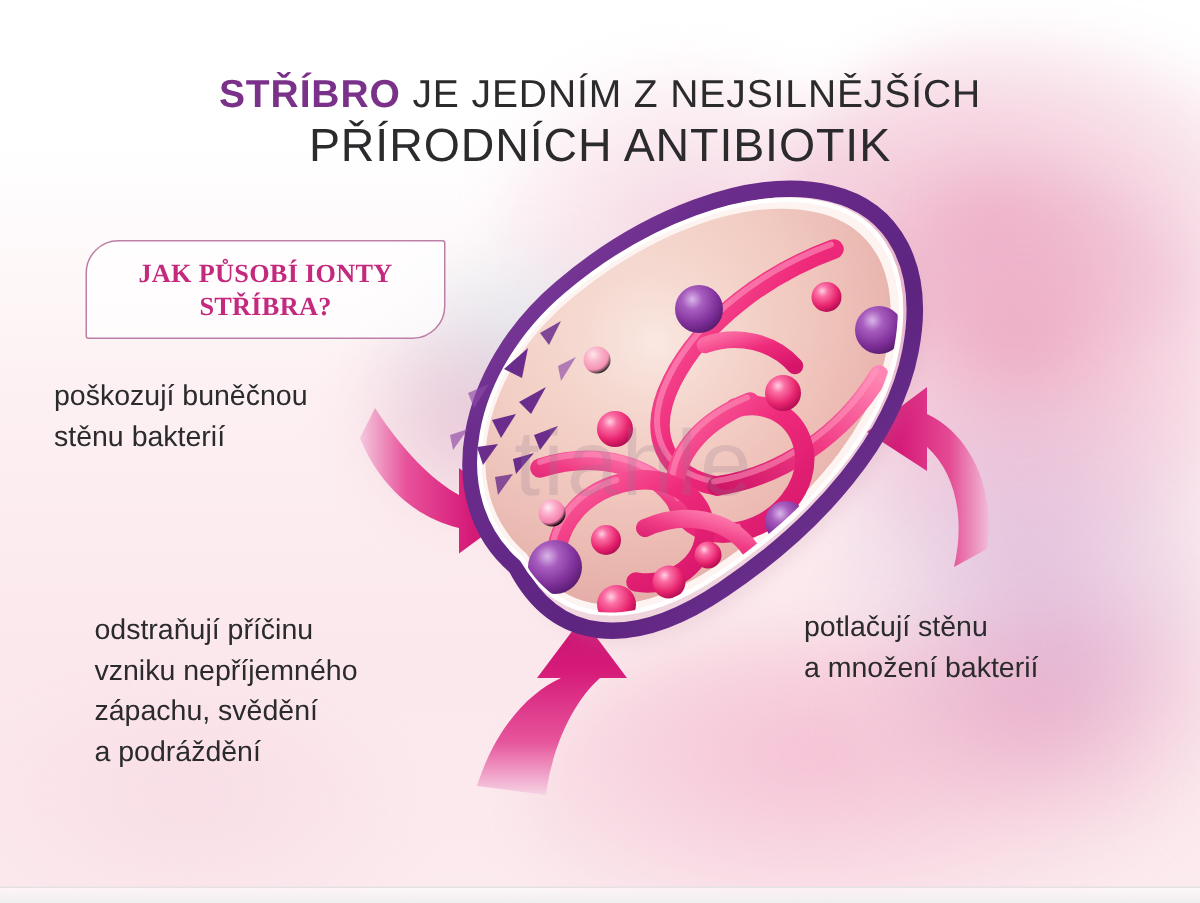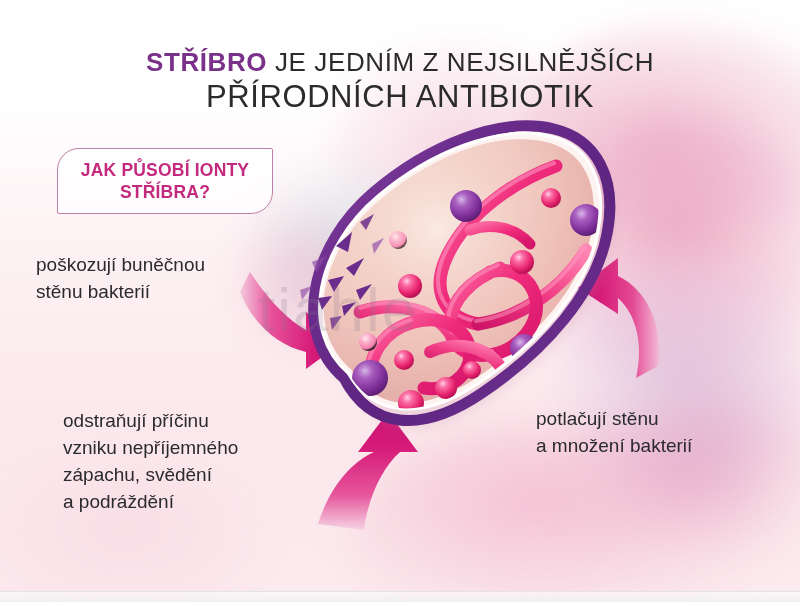--- a/index.html
+++ b/index.html
@@ -60,27 +60,28 @@
     white-space:nowrap;
   }
   .hl-line{display:block;}
   .hl1{font-size:26px;}
   .hl2{font-size:31px;text-align:center;}
   .hl-strong{font-weight:700;color:#7a3189;}
   .hl-rest{font-weight:300;color:#2b2b2e;}
 
   
   .callout{
-    position:absolute;left:57px;top:148px;
-    width:216px;height:66px;
+    position:absolute;left:57px;top:160px;
+    width:240px;height:66px;
     border:1.6px solid #bc7fa8;
     border-radius:22px 2px 22px 2px;
     background:rgba(255,255,255,.72);
     display:flex;align-items:center;justify-content:center;
     box-sizing:border-box;
+    font-family:Liberation Serif, serif;
   }
   .callout-text{
     font-size:17.5px;font-weight:700;color:#c32a7e;
     text-align:center;line-height:1.28;letter-spacing:.2px;
   }
 
   
   .label{
     position:absolute;
     font-weight:300;color:#2b2b2e;
@@ -92,21 +93,21 @@
   .label-c{left:63px;top:408px;}
 
   
   .art{position:absolute;inset:0;}
   .art svg{position:absolute;left:0;top:0;}
 
   
   .watermark{
     position:absolute;left:258px;top:264px;
     width:330px;height:92px;
-    display:flex;flex-direction:column;justify-content:center;
+    display:flex;flex-direction:column;align-items:center;justify-content:center;
     pointer-events:none;
   }
   .wm-main{
     font-size:62px;font-weight:300;color:rgba(140,120,140,.22);
     letter-spacing:2px;line-height:1;
   }
   .wm-sub{
     font-size:12px;font-weight:400;color:rgba(150,125,145,.26);
     letter-spacing:1.2px;margin-top:3px;
   }

